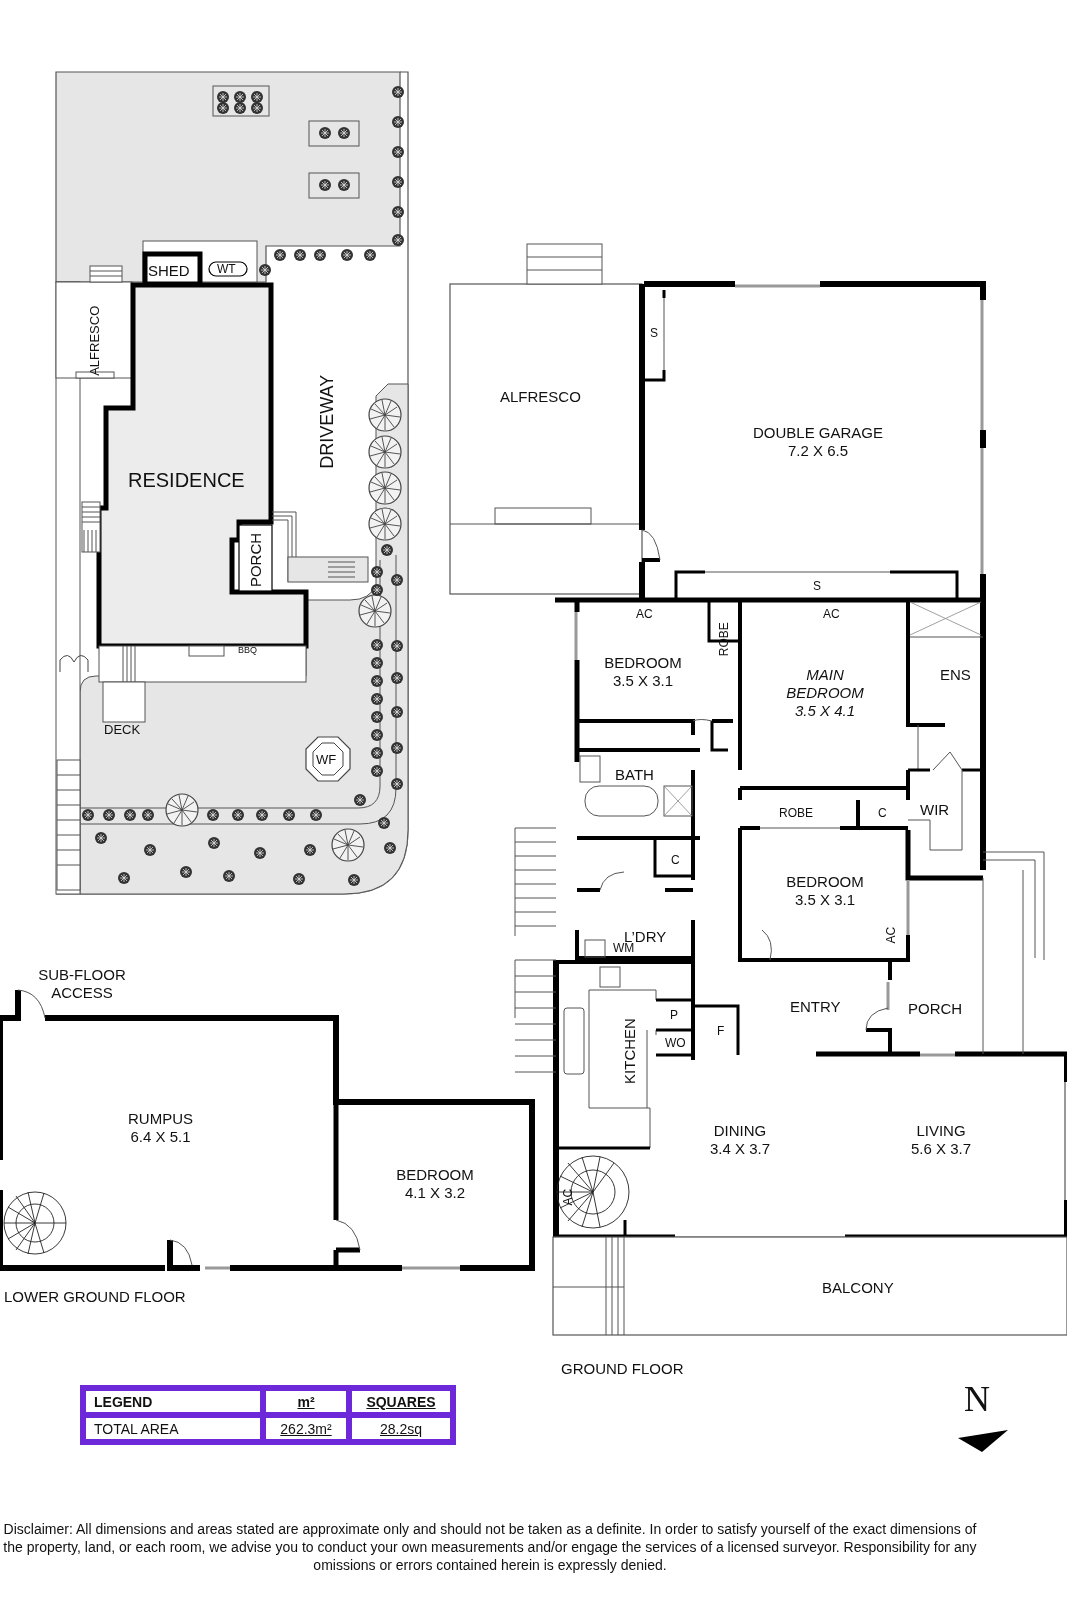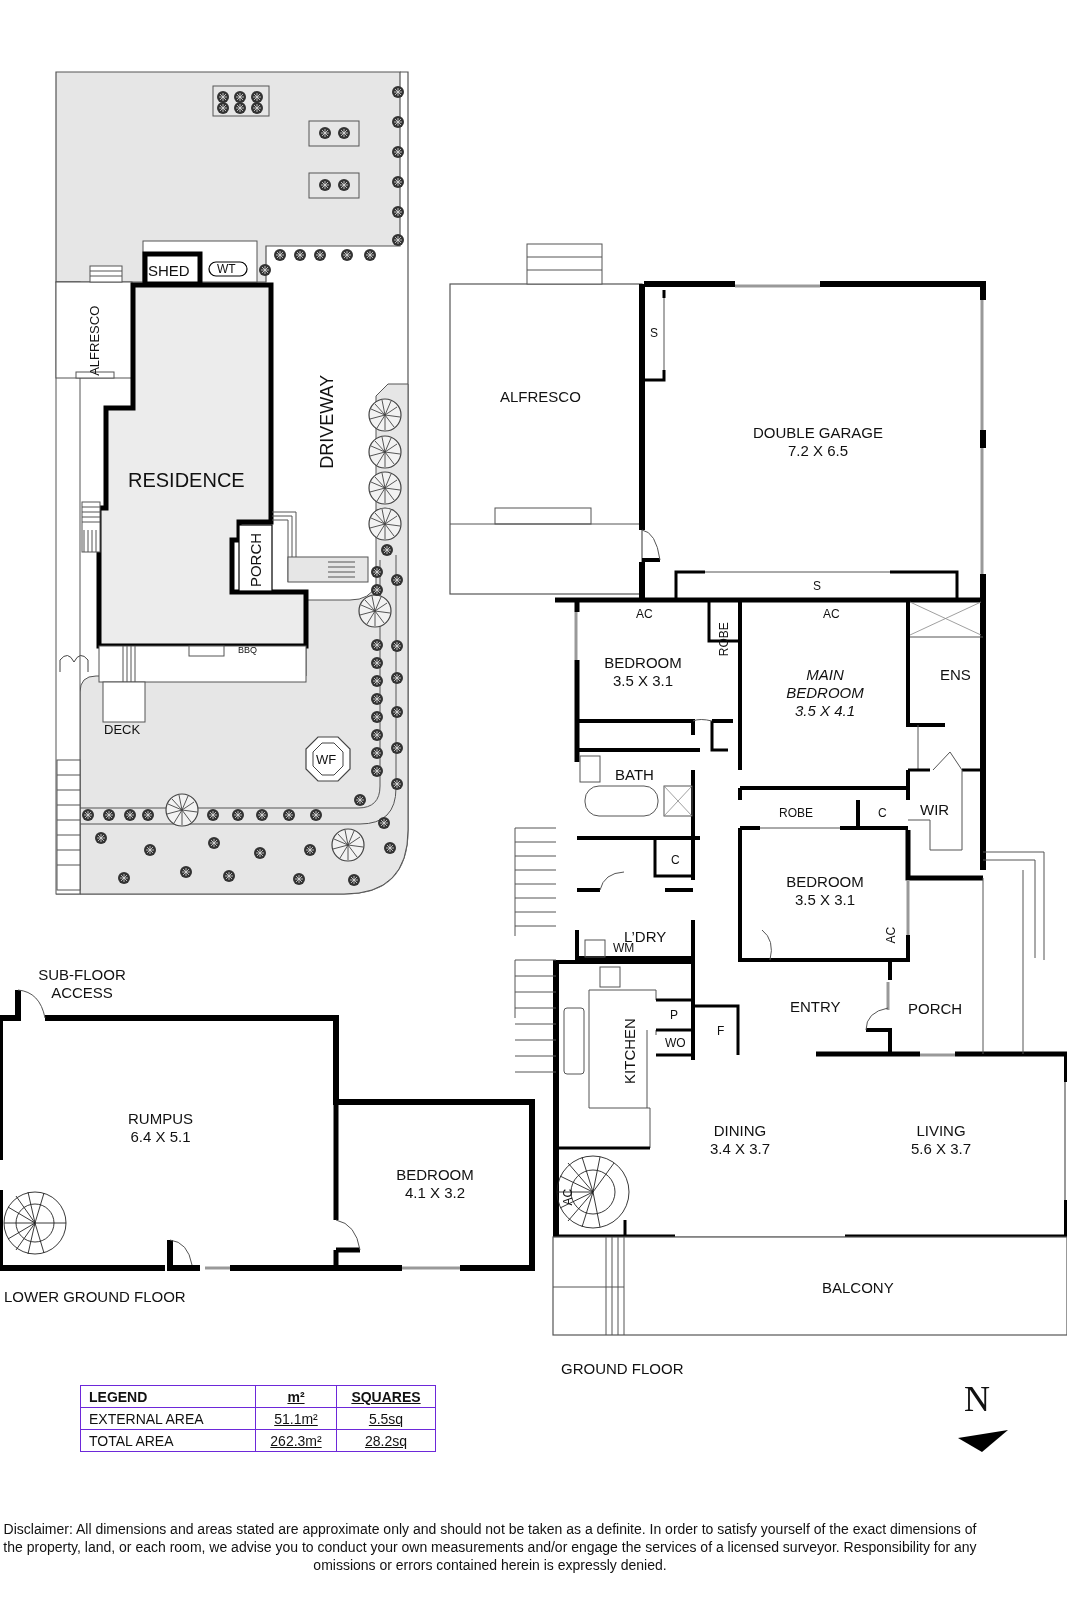--- a/index.html
+++ b/index.html
@@ -7,21 +7,21 @@
          font-family:"Liberation Sans", sans-serif; color:#111; }
   svg { position:absolute; left:0; top:0; }
   .lbl { position:absolute; font-family:"Liberation Sans", sans-serif; color:#111;
          text-align:center; white-space:nowrap; line-height:1.2; }
   .room { font-size:15px; }
   .small { font-size:12px; }
   .vert { transform-origin:center center; transform:rotate(-90deg); }
   .floor-title { position:absolute; font-size:15px; }
   table.legend { position:absolute; left:80px; top:1385px; border-collapse:collapse;
                  font-size:14px; }
-  table.legend td { border:1px solid #6d28d9; padding:1px 8px; height:19px; }
+  table.legend td { border:6px solid #6d28d9; padding:1px 8px; height:19px; }
   table.legend td.c { text-align:center;text-decoration:underline; }
   table.legend tr:first-child td { font-weight:bold; }
   .disclaimer { position:absolute; left:0; top:1520px; width:980px; text-align:center;
                 font-size:14px; line-height:18px; }
   .north { position:absolute; left:964px; top:1378px; font-family:"Liberation Serif", serif;
            font-size:36px; }
 </style>
 </head>
 <body>
 
@@ -413,25 +413,20 @@
 <div class="floor-title" style="left:4px;top:1288px;">LOWER GROUND FLOOR</div>
 
 <table class="legend">
   <tbody>
       <tr>
     <td style="width:158px;">LEGEND</td>
     <td class="c" style="width:64px;">m²</td>
     <td class="c" style="width:82px;">SQUARES</td>
   </tr>
   <tr>
-    <td>EXTERNAL AREA</td>
-    <td class="c">51.1m²</td>
-    <td class="c">5.5sq</td>
-  </tr>
-  <tr>
     <td>TOTAL AREA</td>
     <td class="c">262.3m²</td>
     <td class="c">28.2sq</td>
   </tr>
 </tbody>
   </table>
 
 <div class="north">N</div>
 
 <div class="disclaimer">Disclaimer: All dimensions and areas stated are approximate only and should not be taken as a definite. In order to satisfy yourself of the exact dimensions of the property, land, or each room, we advise you to conduct your own measurements and/or engage the services of a licensed surveyor. Responsibility for any omissions or errors contained herein is expressly denied.</div>

